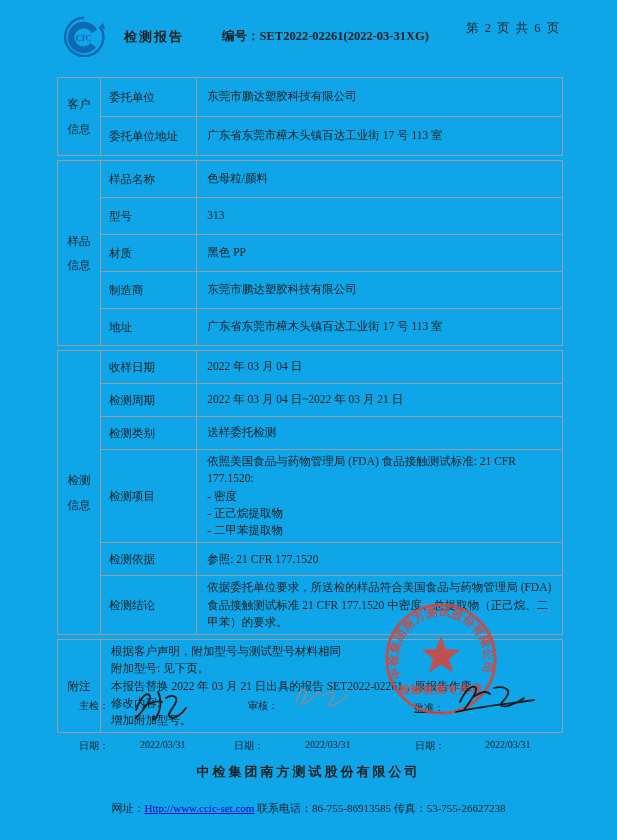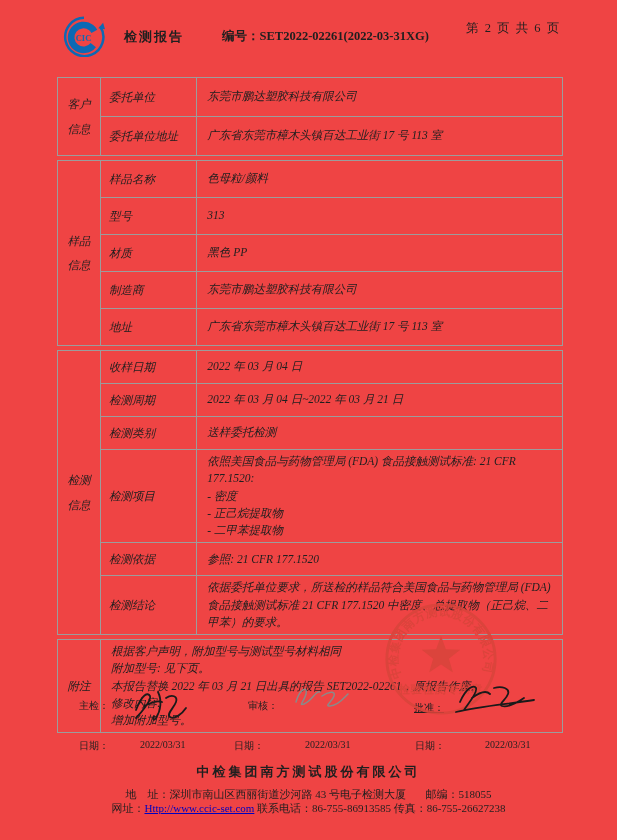--- a/index.html
+++ b/index.html
@@ -1,28 +1,28 @@
 <!DOCTYPE html>
 <html><head>
 <meta charset="utf-8">
 <style>
   html,body{margin:0;padding:0;background:#e8e8e8;}
   .page{
     position:relative; width:617px; height:840px; margin:0 auto;
-    background:#ef4444; overflow:hidden;
+    background:#0ea5e9; overflow:hidden;
     font-family:"Liberation Serif","DejaVu Serif",serif;
     color:#1f1f1f;
   }
   
   .logo{position:absolute; left:61px; top:15px; width:46px; height:42px;}
   .report-title{position:absolute; left:124px; top:28px; font-size:13px; font-weight:bold; letter-spacing:2px;}
   .report-no{position:absolute; left:222px; top:28px; font-size:12.5px; font-weight:bold;}
   .page-info{position:absolute; left:466px; top:20px; font-size:12.5px; font-weight:normal; letter-spacing:1.5px; white-space:nowrap;}
   
-  .tables{position:absolute; left:57px; top:77px; width:506px;font-style:italic;}
+  .tables{position:absolute; left:57px; top:77px; width:506px;}
   table.sec{width:506px; border-collapse:collapse; table-layout:fixed; margin-bottom:4px;
             font-size:11.5px; color:#1f1f1f;}
   table.sec, table.sec td{border:1px solid #9c9c9c;}
   col.c1{width:43px;} col.c2{width:96px;} col.c3{width:365px;}
   col.n1{width:43px;} col.n2{width:461px;}
   td.lab{text-align:center; vertical-align:middle; padding:0;}
   .vlab{display:inline-block; width:2.3em; line-height:2.1; text-align:center;}
   td.fld{padding:3px 2px 3px 8px; vertical-align:middle;}
   td.val{padding:3px 4px 3px 10px; vertical-align:middle; white-space:pre-line; line-height:1.5; overflow-wrap:break-word;}
   tr.h32 td{height:32px;} tr.h30 td{height:30px;} tr.h26 td{height:26px;}
@@ -190,24 +190,19 @@
   </svg>
 
   <div class="date-label" style="left:79px;top:739px;">日期：</div>
   <div class="date-value" style="left:140px;top:739px;">2022/03/31</div>
   <div class="date-label" style="left:234px;top:739px;">日期：</div>
   <div class="date-value" style="left:305px;top:739px;">2022/03/31</div>
   <div class="date-label" style="left:415px;top:739px;">日期：</div>
   <div class="date-value" style="left:485px;top:739px;">2022/03/31</div>
 
   <div class="footer-company">中检集团南方测试股份有限公司</div>
-  <div class="footer-line fl1">
-    <span>地　址：</span><span>深圳市南山区西丽街道沙河路 43 号电子检测大厦</span>
-    <span style="display:inline-block;width:14px;"></span>
-    <span>邮编：</span><span>518055</span>
-  </div>
   <div class="footer-line fl2">
     <span>网址：</span><a class="weblink" href="#">Http://www.ccic-set.com</a>
     <span>联系电话：</span><span>86-755-86913585</span>
-    <span>传真：</span><span>86-755-26627238</span>
+    <span>传真：</span><span>53-755-26627238</span>
   </div>
 
 </div>
 
 </body></html>

